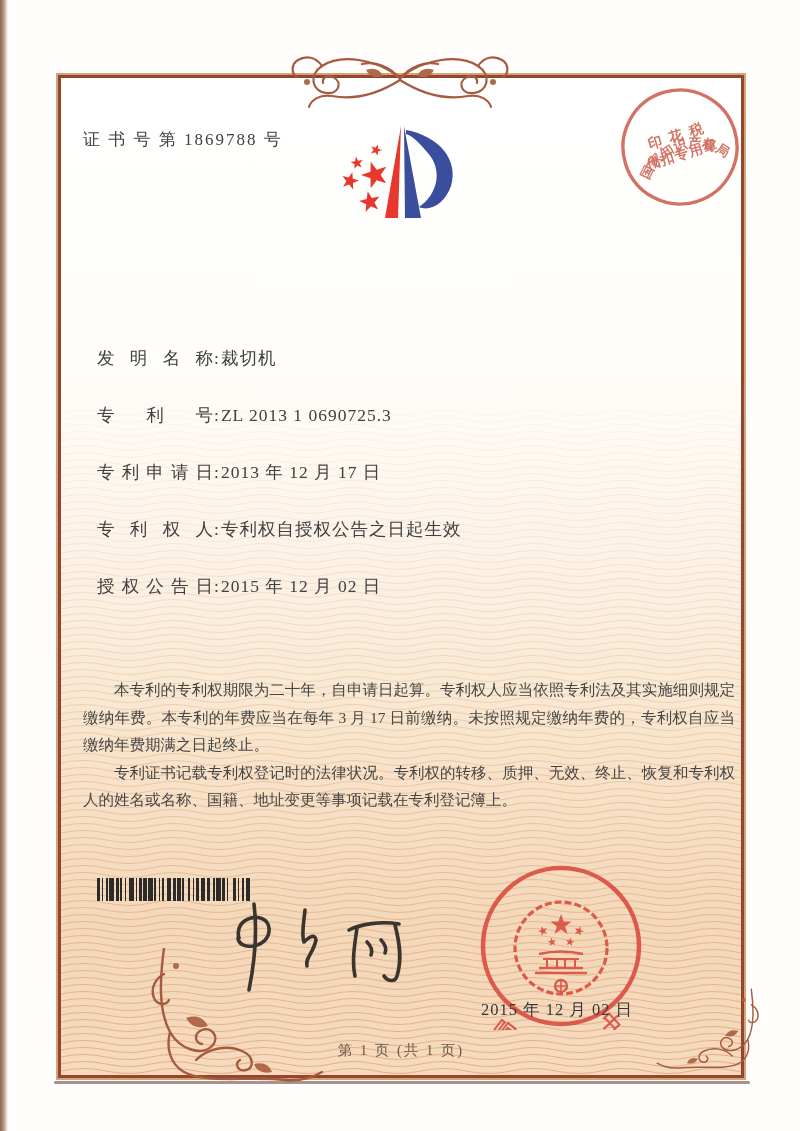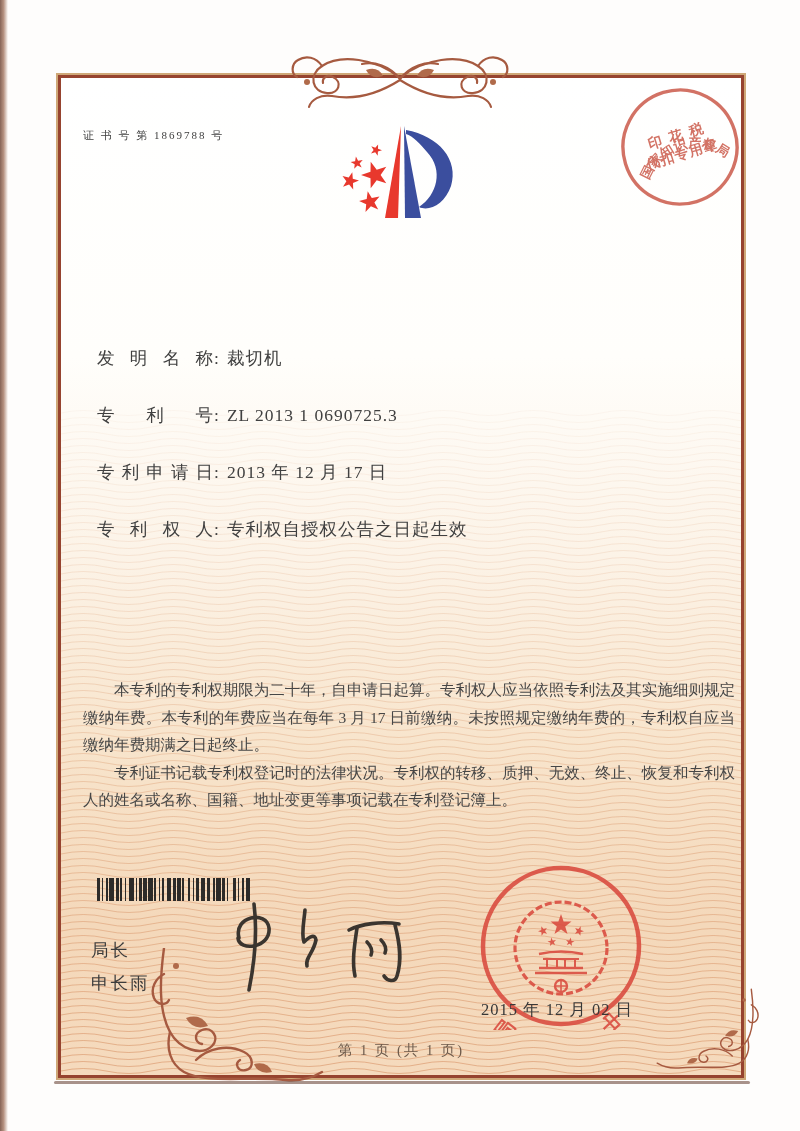--- a/index.html
+++ b/index.html
@@ -7,29 +7,29 @@
         font-family:"Liberation Serif","DejaVu Serif",serif;color:#3f3f3f;}
   .left-edge{position:absolute;left:0;top:0;width:8px;height:100%;
         background:linear-gradient(90deg,#71493a 0%,#a97f6b 45%,rgba(255,255,255,0) 100%);opacity:.85;}
   .bottom-edge{position:absolute;left:54px;top:1081px;width:696px;height:3px;
         background:rgba(96,58,44,.55);border-radius:2px;}
   #frame{position:absolute;left:58px;top:75px;width:680px;height:997px;
         border:3px solid #96432f;box-shadow:0 0 0 2px #cfa878;
         background:linear-gradient(180deg,#ffffff 0%,#fffefb 28%,#fcf3e7 48%,#f8e5cd 66%,#f4d8ba 85%,#f5dabd 100%);
         overflow:hidden;}
   #waves{position:absolute;left:0;top:0;width:680px;height:997px;pointer-events:none;}
-  .cert-no{position:absolute;left:22px;top:50px;font-size:11px;letter-spacing:2px;color:#404040;}
+  .cert-no{position:absolute;left:22px;top:50px;font-size:17px;letter-spacing:2px;color:#404040;}
   #logo{position:absolute;left:266px;top:40px;width:140px;height:120px;}
   .title{position:absolute;left:0;top:164px;width:100%;text-align:center;
         font-size:41px;letter-spacing:21px;text-indent:21px;color:#363636;font-weight:600;}
   #fields{position:absolute;left:36px;top:266px;width:620px;}
   .field{margin:0 0 29px 0;font-size:17.5px;line-height:28px;color:#404040;white-space:nowrap;}
   .field-label{display:inline-block;width:116px;text-align:justify;text-align-last:justify;}
   .field-colon{margin:0 2px 0 1px;}
-  .field-value{margin-left:6px;letter-spacing:1px;}
+  .field-value{margin-left:0;letter-spacing:1px;}
   #body{position:absolute;left:22px;top:598px;width:652px;font-size:15.5px;line-height:27.6px;
         text-align:justify;color:#464646;}
   #body p{margin:0;text-indent:2em;}
   #barcode{position:absolute;left:36px;top:800px;width:254px;height:23px;display:flex;align-items:stretch;overflow:hidden;}
   #barcode span{display:block;height:100%;}
   #director{position:absolute;left:30px;top:856px;font-size:17.5px;line-height:33px;color:#3c3c3c;letter-spacing:2px;}
   #signature{position:absolute;left:148px;top:820px;width:215px;height:100px;}
   #seal{position:absolute;left:416px;top:784px;width:168px;height:168px;}
   .seal-date{position:absolute;left:414px;top:921px;width:164px;text-align:center;
         font-size:16.5px;letter-spacing:1px;color:#383838;white-space:nowrap;}
@@ -189,20 +189,23 @@
       </div>
       <div class="field">
         <span class="field-label">专利号</span><span class="field-colon">:</span><span class="field-value">ZL 2013 1 0690725.3</span>
       </div>
       <div class="field">
         <span class="field-label">专利申请日</span><span class="field-colon">:</span><span class="field-value">2013 年 12 月 17 日</span>
       </div>
       <div class="field">
         <span class="field-label">专利权人</span><span class="field-colon">:</span><span class="field-value">专利权自授权公告之日起生效</span>
       </div>
+      <div class="field">
+        <span class="field-label">授权公告日</span><span class="field-colon">:</span><span class="field-value">2015 年 12 月 02 日</span>
+      </div>
     </div>
 
     <div id="body">
       <p>本专利的专利权期限为二十年，自申请日起算。专利权人应当依照专利法及其实施细则规定缴纳年费。本专利的年费应当在每年 3 月 17 日前缴纳。未按照规定缴纳年费的，专利权自应当缴纳年费期满之日起终止。</p>
       <p>专利证书记载专利权登记时的法律状况。专利权的转移、质押、无效、终止、恢复和专利权人的姓名或名称、国籍、地址变更等事项记载在专利登记簿上。</p>
     </div>
 
     <div id="barcode">
         <span style="width:3.10px;background:#2d2b29"></span>
         <span style="width:1.55px;background:transparent"></span>
@@ -263,24 +266,20 @@
         <span style="width:3.10px;background:#2d2b29"></span>
         <span style="width:1.55px;background:transparent"></span>
         <span style="width:1.55px;background:#2d2b29"></span>
         <span style="width:3.10px;background:transparent"></span>
         <span style="width:1.55px;background:#2d2b29"></span>
         <span style="width:1.55px;background:transparent"></span>
         <span style="width:4.65px;background:#2d2b29"></span>
         <span style="width:3.10px;background:transparent"></span>
       </div>
 
-    <div id="director">
-      <div>局长</div>
-      <div>申长雨</div>
-    </div>
 
     <svg id="signature" viewBox="0 0 215 100" fill="none" stroke="#3b352f" stroke-width="3.6" stroke-linecap="round" stroke-linejoin="round">
       <path d="M30,40 C24,18 58,12 60,30 C62,50 30,54 29,40 Z"></path>
       <path d="M45,6 C48,30 46,62 40,92"></path>
       <path d="M96,12 C95,24 92,36 95,44 C101,38 106,36 107,42 C104,56 96,60 98,68"></path>
       <path d="M140,32 C152,26 172,23 190,26"></path>
       <path d="M148,30 C145,50 143,64 146,78"></path>
       <path d="M186,27 C191,46 193,62 188,78 C186,85 178,83 175,78"></path>
       <path d="M158,44 C162,48 164,52 162,57"></path>
       <path d="M172,42 C176,46 178,50 176,55"></path>

